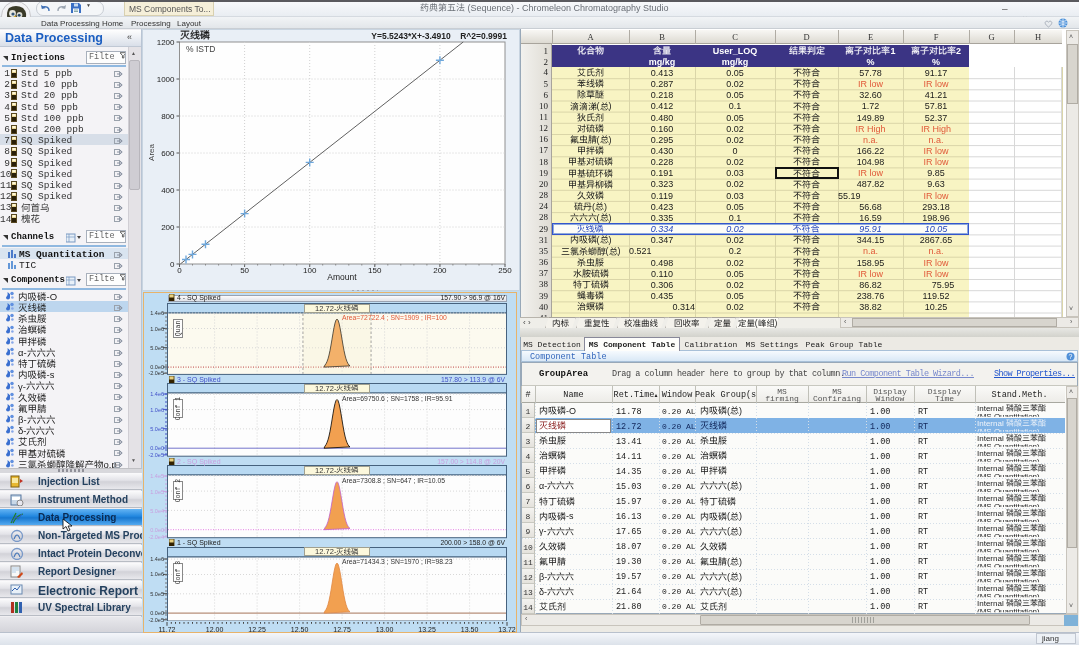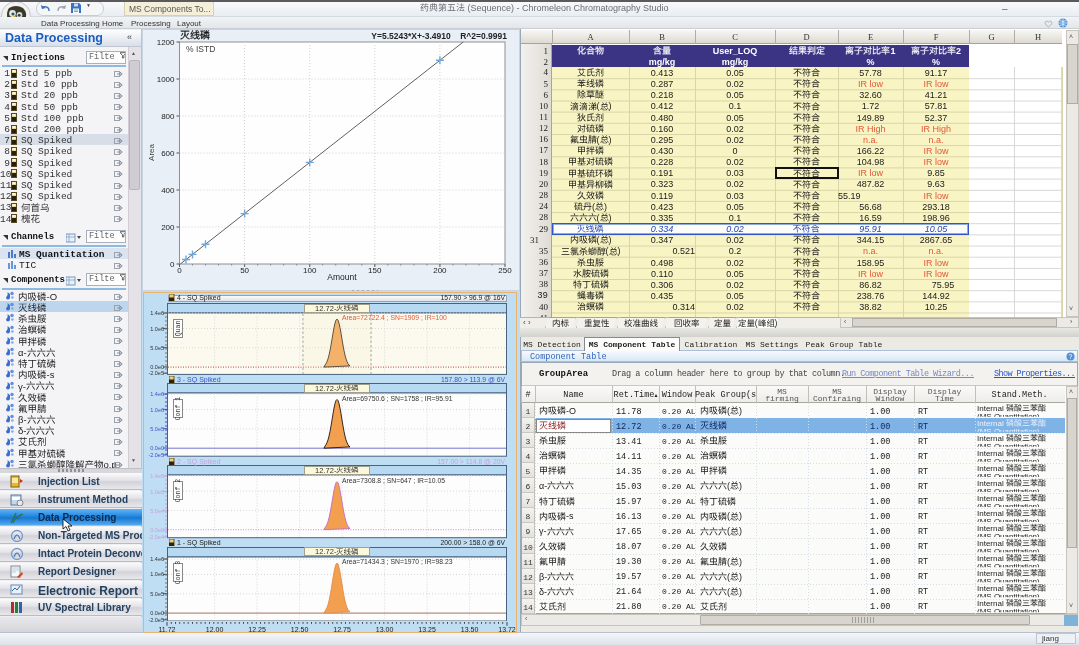--- a/index.html
+++ b/index.html
@@ -1003,21 +1003,21 @@
     <div class="abs nw" style="left:775px;top:224.1px;width:63px;font-size:9px;color:#2244BB;text-align:center;font-style:italic"><svg class="cj" width="27.0" height="9.0" viewBox="0 -860 3000 1000" style="vertical-align:-0.14em">
         <g transform="scale(1,-1) skewX(-8)" fill="currentColor">
           <use href="#g25" x="0"></use>
           <use href="#g26" x="1000"></use>
           <use href="#g9" x="2000"></use>
         </g>
       </svg></div>
     <div class="abs nw" style="left:838px;top:224.1px;width:65px;font-size:9px;color:#2244BB;text-align:center;font-style:italic">95.91</div>
     <div class="abs nw" style="left:903px;top:224.1px;width:66px;font-size:9px;color:#2244BB;text-align:center;font-style:italic">10.05</div>
     <div class="abs" style="left:552px;top:222.6px;width:417px;height:12.2px;border:1px solid #3355CC;box-shadow:0 0 0 1px #8FAADC inset;z-index:3"></div>
-    <div class="abs nw" style="left:521px;top:234.7px;width:27px;font-size:9px;color:#222;text-align:center;font-family:'Liberation Serif',serif">31</div>
+    <div class="abs nw" style="left:521px;top:234.7px;width:27px;font-size:9px;color:#222;text-align:right;font-family:'Liberation Serif',serif">31</div>
     <div class="abs nw" style="left:552px;top:235.2px;width:77px;font-size:9px;color:#1A1A1A;text-align:center"><svg class="cj" width="27.0" height="9.0" viewBox="0 -860 3000 1000" style="vertical-align:-0.14em">
         <g transform="scale(1,-1)" fill="currentColor">
           <use href="#g49" x="0"></use>
           <use href="#g50" x="1000"></use>
           <use href="#g7" x="2000"></use>
         </g>
       </svg><span>(</span><svg class="cj" width="9.0" height="9.0" viewBox="0 -860 1000 1000" style="vertical-align:-0.14em">
         <g transform="scale(1,-1)" fill="currentColor">
           <use href="#g33" x="0"></use>
         </g>
@@ -1040,21 +1040,21 @@
           <use href="#g52" x="1000"></use>
           <use href="#g53" x="2000"></use>
           <use href="#g54" x="3000"></use>
           <use href="#g55" x="4000"></use>
         </g>
       </svg><span>(</span><svg class="cj" width="9.0" height="9.0" viewBox="0 -860 1000 1000" style="vertical-align:-0.14em">
         <g transform="scale(1,-1)" fill="currentColor">
           <use href="#g33" x="0"></use>
         </g>
       </svg><span>)</span></div>
-    <div class="abs nw" style="left:629px;top:246.4px;width:66px;font-size:9px;color:#1A1A1A;text-align:right">0.521</div>
+    <div class="abs nw" style="left:629px;top:246.4px;width:66px;font-size:9px;color:#1A1A1A;text-align:left">0.521</div>
     <div class="abs nw" style="left:695px;top:246.4px;width:80px;font-size:9px;color:#1A1A1A;text-align:center">0.2</div>
     <div class="abs nw" style="left:775px;top:246.4px;width:63px;font-size:9px;color:#1A1A1A;text-align:center"><svg class="cj" width="27.0" height="9.0" viewBox="0 -860 3000 1000" style="vertical-align:-0.14em">
         <g transform="scale(1,-1)" fill="currentColor">
           <use href="#g25" x="0"></use>
           <use href="#g26" x="1000"></use>
           <use href="#g9" x="2000"></use>
         </g>
       </svg></div>
     <div class="abs nw" style="left:838px;top:246.4px;width:65px;font-size:9px;color:#E05838;text-align:center">n.a.</div>
     <div class="abs nw" style="left:903px;top:246.4px;width:66px;font-size:9px;color:#E05838;text-align:center">n.a.</div>
@@ -1110,39 +1110,39 @@
     <div class="abs nw" style="left:695px;top:279.9px;width:80px;font-size:9px;color:#1A1A1A;text-align:center">0.02</div>
     <div class="abs nw" style="left:775px;top:279.9px;width:63px;font-size:9px;color:#1A1A1A;text-align:center"><svg class="cj" width="27.0" height="9.0" viewBox="0 -860 3000 1000" style="vertical-align:-0.14em">
         <g transform="scale(1,-1)" fill="currentColor">
           <use href="#g25" x="0"></use>
           <use href="#g26" x="1000"></use>
           <use href="#g9" x="2000"></use>
         </g>
       </svg></div>
     <div class="abs nw" style="left:838px;top:279.9px;width:65px;font-size:9px;color:#1A1A1A;text-align:center">86.82</div>
     <div class="abs nw" style="left:903px;top:279.9px;width:80px;font-size:9px;color:#1A1A1A;text-align:center">75.95</div>
-    <div class="abs nw" style="left:521px;top:290.5px;width:27px;font-size:9px;color:#222;text-align:right;font-family:Liberation Mono, monospace">39</div>
+    <div class="abs nw" style="left:521px;top:290.5px;width:27px;font-size:9px;color:#222;text-align:right;font-family:Liberation Serif, serif">39</div>
     <div class="abs nw" style="left:552px;top:291.0px;width:77px;font-size:9px;color:#1A1A1A;text-align:center"><svg class="cj" width="27.0" height="9.0" viewBox="0 -860 3000 1000" style="vertical-align:-0.14em">
         <g transform="scale(1,-1)" fill="currentColor">
           <use href="#g61" x="0"></use>
           <use href="#g62" x="1000"></use>
           <use href="#g7" x="2000"></use>
         </g>
       </svg></div>
     <div class="abs nw" style="left:629px;top:291.0px;width:66px;font-size:9px;color:#1A1A1A;text-align:center">0.435</div>
     <div class="abs nw" style="left:695px;top:291.0px;width:80px;font-size:9px;color:#1A1A1A;text-align:center">0.05</div>
     <div class="abs nw" style="left:775px;top:291.0px;width:63px;font-size:9px;color:#1A1A1A;text-align:center"><svg class="cj" width="27.0" height="9.0" viewBox="0 -860 3000 1000" style="vertical-align:-0.14em">
         <g transform="scale(1,-1)" fill="currentColor">
           <use href="#g25" x="0"></use>
           <use href="#g26" x="1000"></use>
           <use href="#g9" x="2000"></use>
         </g>
       </svg></div>
     <div class="abs nw" style="left:838px;top:291.0px;width:65px;font-size:9px;color:#1A1A1A;text-align:center">238.76</div>
-    <div class="abs nw" style="left:903px;top:291.0px;width:66px;font-size:9px;color:#1A1A1A;text-align:center">144.92</div>
+    <div class="abs nw" style="left:903px;top:291.0px;width:66px;font-size:9px;color:#1A1A1A;text-align:center">119.52</div>
     <div class="abs nw" style="left:521px;top:301.7px;width:27px;font-size:9px;color:#222;text-align:right;font-family:'Liberation Serif',serif">40</div>
     <div class="abs nw" style="left:552px;top:302.2px;width:77px;font-size:9px;color:#1A1A1A;text-align:center"><svg class="cj" width="27.0" height="9.0" viewBox="0 -860 3000 1000" style="vertical-align:-0.14em">
         <g transform="scale(1,-1)" fill="currentColor">
           <use href="#g63" x="0"></use>
           <use href="#g64" x="1000"></use>
           <use href="#g7" x="2000"></use>
         </g>
       </svg></div>
     <div class="abs nw" style="left:629px;top:302.2px;width:66px;font-size:9px;color:#1A1A1A;text-align:right">0.314</div>
     <div class="abs nw" style="left:695px;top:302.2px;width:80px;font-size:9px;color:#1A1A1A;text-align:center">0.02</div>

